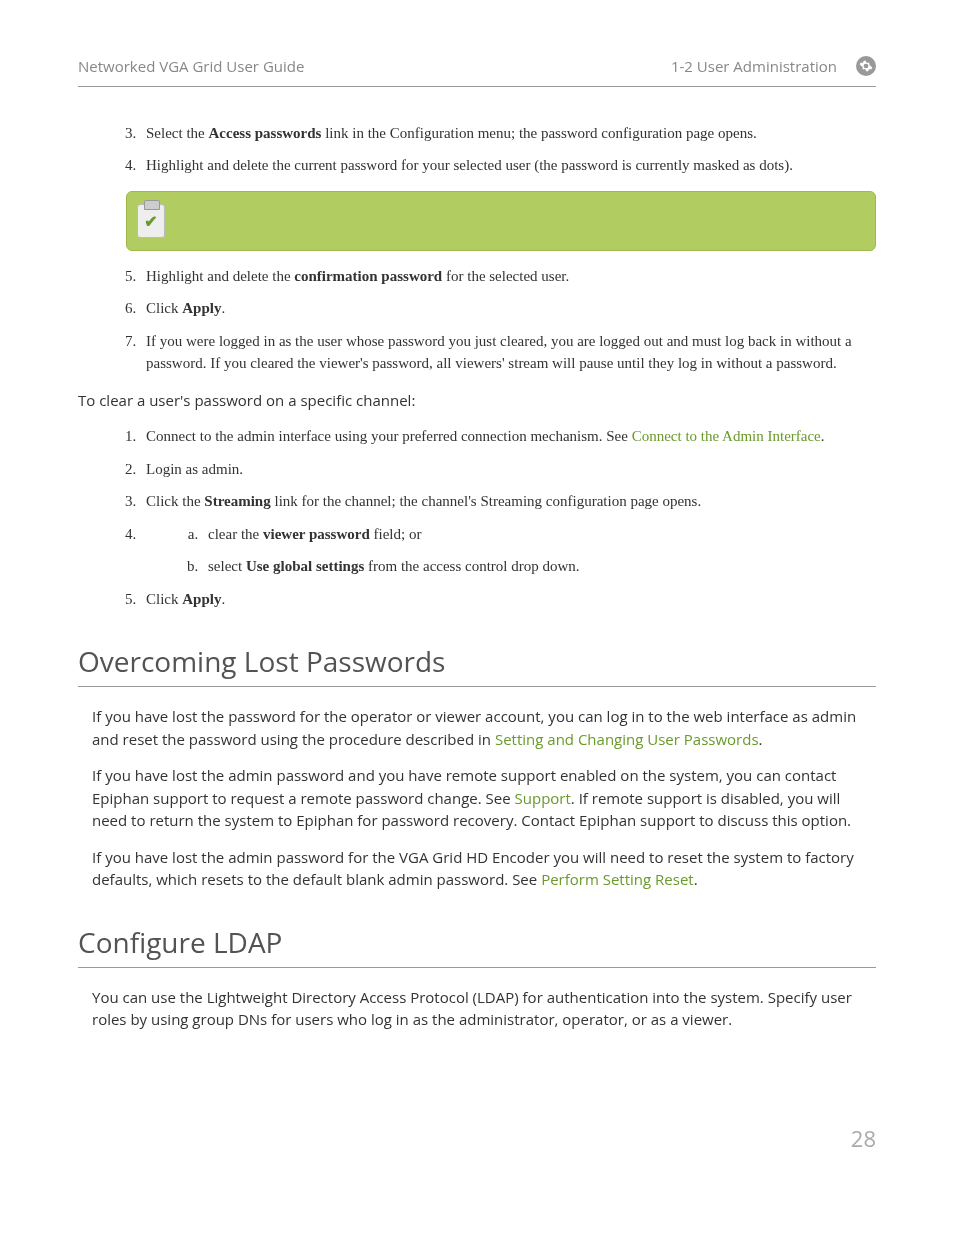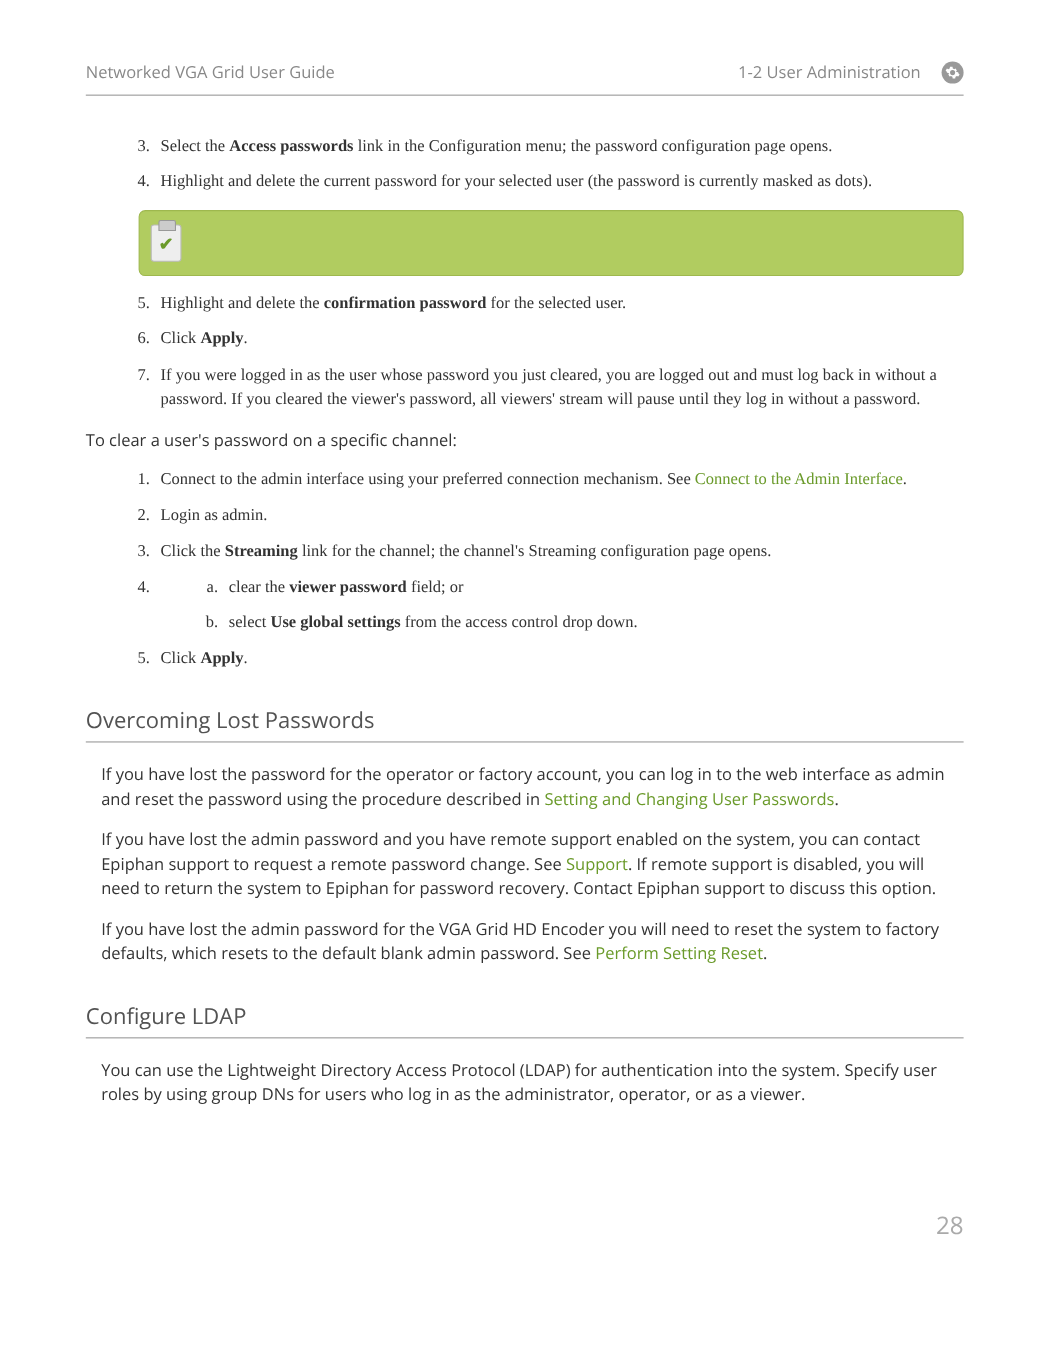--- a/index.html
+++ b/index.html
@@ -88,21 +88,21 @@
     border-radius: 2px 2px 0 0;
   }
   .callout-icon span { color: #6a9a2a; font-size: 16px; font-weight: bold; }
   .callout-text { font-size: 15px; color: #222; }
   .para {
     margin: 0 0 14px 0;
     font-size: 15px;
   }
   .para.indent { margin-left: 14px; }
   h2.section-title {
-    font-size: 20px;
+    font-size: 28px;
     font-weight: 400;
     color: #535353;
     border-bottom: 1px solid #999;
     padding-bottom: 4px;
     margin-top: 30px;
     margin-bottom: 18px;
   }
   .link { color: #6a9a2a; }
   b { font-weight: 700; }
   .page-number {
@@ -178,21 +178,21 @@
     </ol>
   </li>
   <li>
     <span>Click </span><b>Apply</b><span>.</span>
   </li>
 </ol>
 
 <h2 class="section-title">Overcoming Lost Passwords</h2>
 
 <p class="para indent">
-  <span>If you have lost the password for the operator or factory account, you can log in to the web interface as admin and reset the password using the procedure described in </span><span class="link">Setting and Changing User Passwords</span><span>.</span>
+  <span>If you have lost the password for the operator or viewer account, you can log in to the web interface as admin and reset the password using the procedure described in </span><span class="link">Setting and Changing User Passwords</span><span>.</span>
 </p>
 <p class="para indent">
   <span>If you have lost the admin password and you have remote support enabled on the system, you can contact Epiphan support to request a remote password change. See </span><span class="link">Support</span><span>. If remote support is disabled, you will need to return the system to Epiphan for password recovery. Contact Epiphan support to discuss this option.</span>
 </p>
 <p class="para indent">
   <span>If you have lost the admin password for the VGA Grid HD Encoder you will need to reset the system to factory defaults, which resets to the default blank admin password. See </span><span class="link">Perform Setting Reset</span><span>.</span>
 </p>
 
 <h2 class="section-title">Configure LDAP</h2>
 

